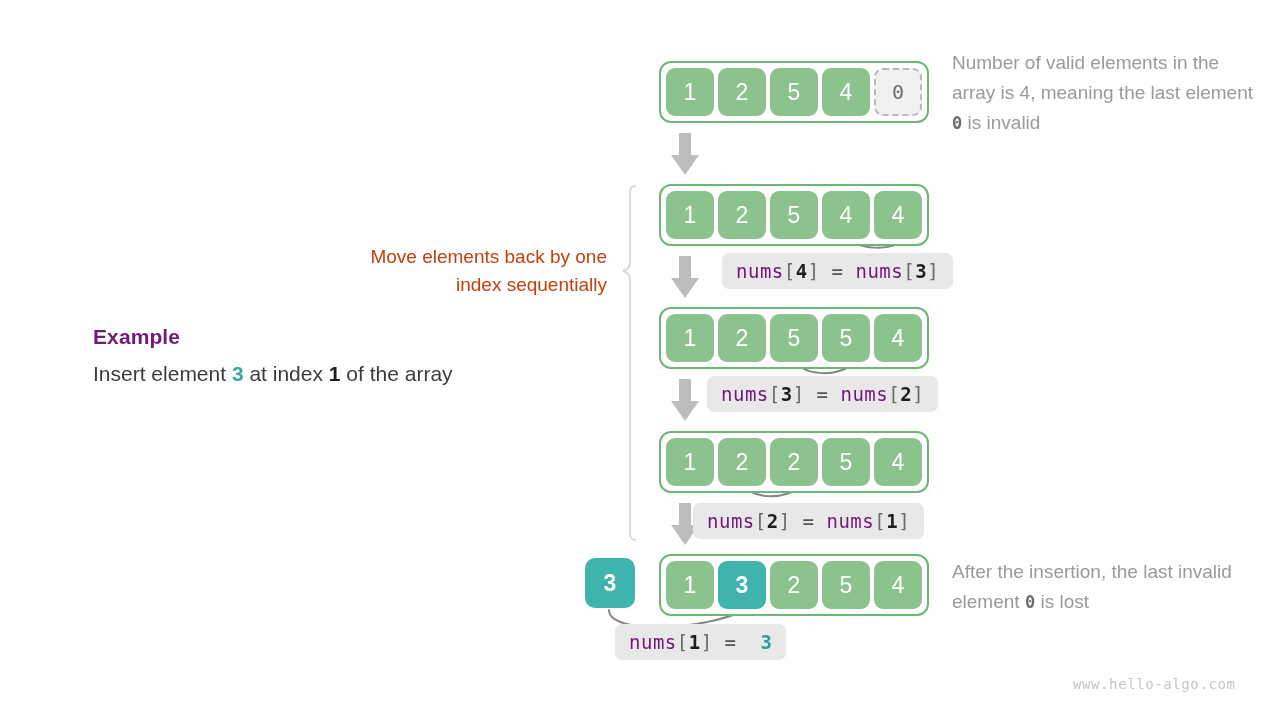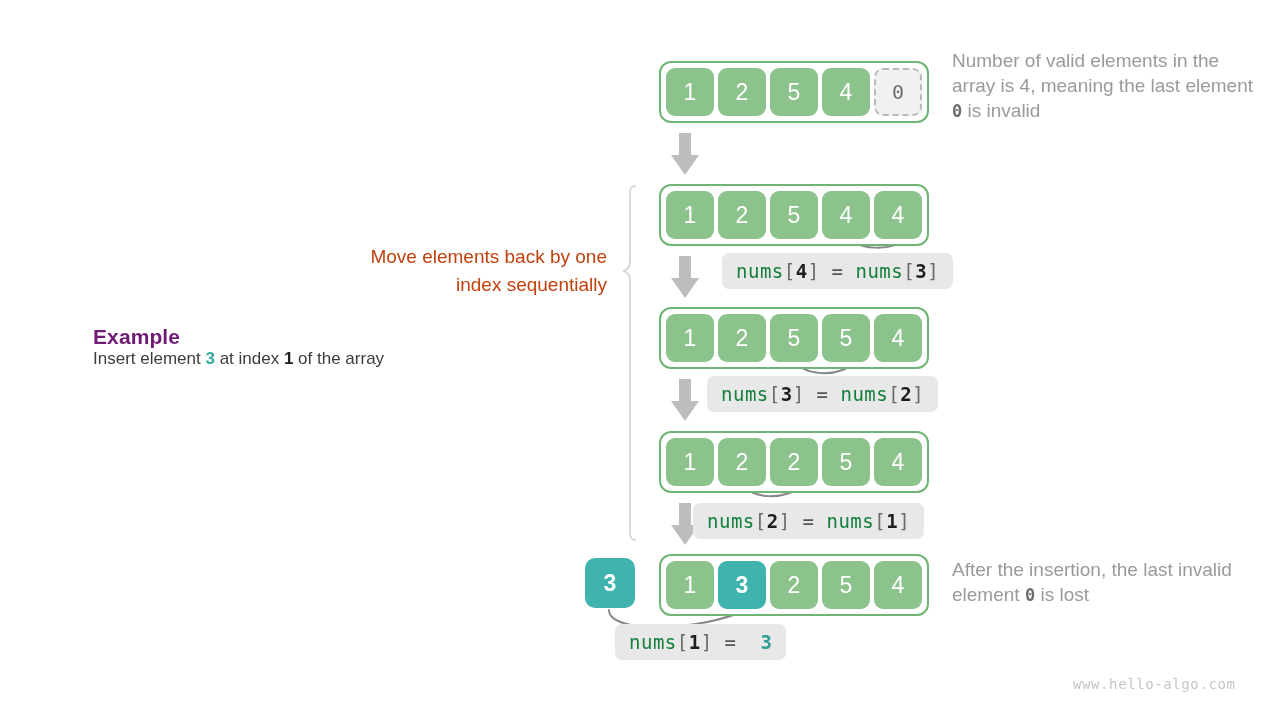--- a/index.html
+++ b/index.html
@@ -16,35 +16,35 @@
 
   .abs { position: absolute; }
 
   
   #example-block { left: 93px; top: 325px; width: 470px; }
   #example-title {
     font-size: 21px; font-weight: bold; color: #701a75;
     letter-spacing: .1px;
   }
   #example-desc {
-    font-size: 17px; color: #3c3c3c; 
+    font-size: 21px; color: #3c3c3c; margin-top: 13px;
     white-space: nowrap;
   }
   .hl-teal { color: #35a99f; font-weight: bold; }
   .hl-dark { color: #1e1e1e; font-weight: bold; }
 
   #move-note {
     left: 352px; top: 243px; width: 255px;
     text-align: right;
     font-size: 19px; line-height: 28px; color: #c2410c;
   }
 
   
   .side-note {
-    font-size: 19px; line-height: 25px; color: #9a9a9a;
+    font-size: 19px; line-height: 30px; color: #9a9a9a;
     width: 310px;
   }
   #note-top   { left: 952px; top: 48px; }
   #note-bottom{ left: 952px; top: 557px; }
   .mono-zero {
     font-family: "DejaVu Sans Mono", monospace;
     font-weight: bold; font-size: 17px; color: #6d6d6d;
   }
 
   
@@ -105,21 +105,21 @@
   .code-label {
     background: #e8e8e8;
     border-radius: 7px;
     padding: 7px 14px;
     font-family: "DejaVu Sans Mono", monospace;
     font-size: 19px;
     color: #4a4a4a;
     white-space: nowrap;
     letter-spacing: .5px;
   }
-  .code-label .nm { color: #15803d; }
+  .code-label .nm { color: #701a75; }
   .code-label .br { color: #6b6b6b; }
   .code-label .ix { color: #1e1e1e; font-weight: bold; }
   .code-label .eq { color: #555; }
   .code-label .vt { color: #2f9d93; font-weight: bold; }
 
   
   svg.overlay { position: absolute; left:0; top:0; width:1280px; height:720px; pointer-events:none; }
 
   #watermark {
     left: 1073px; top: 676px;

